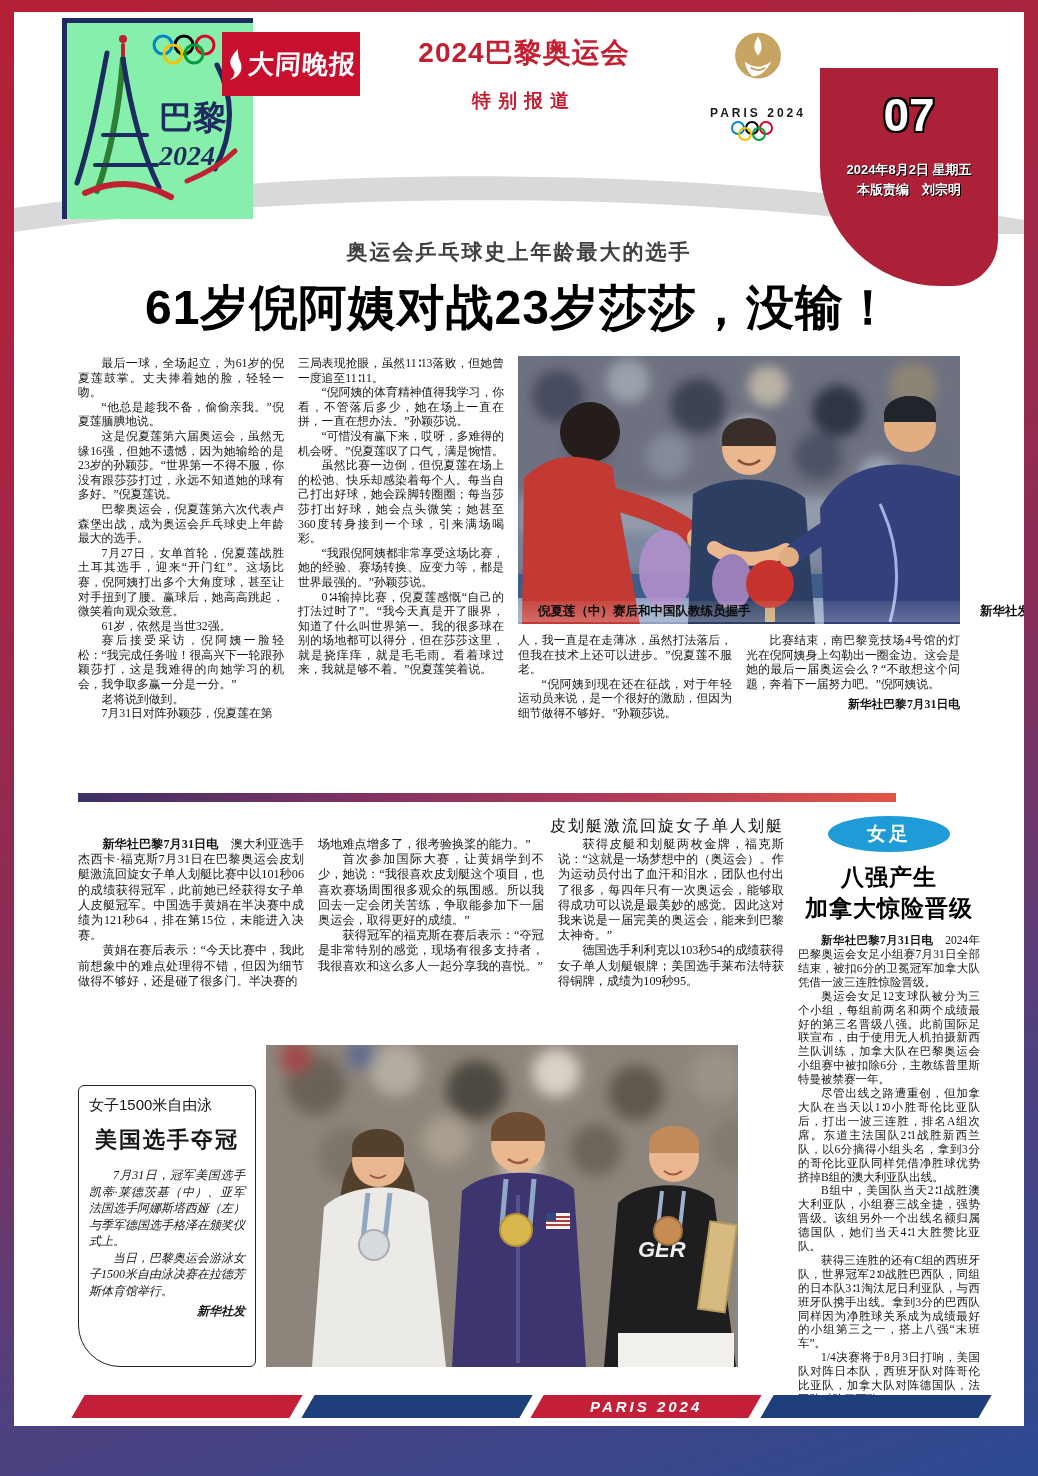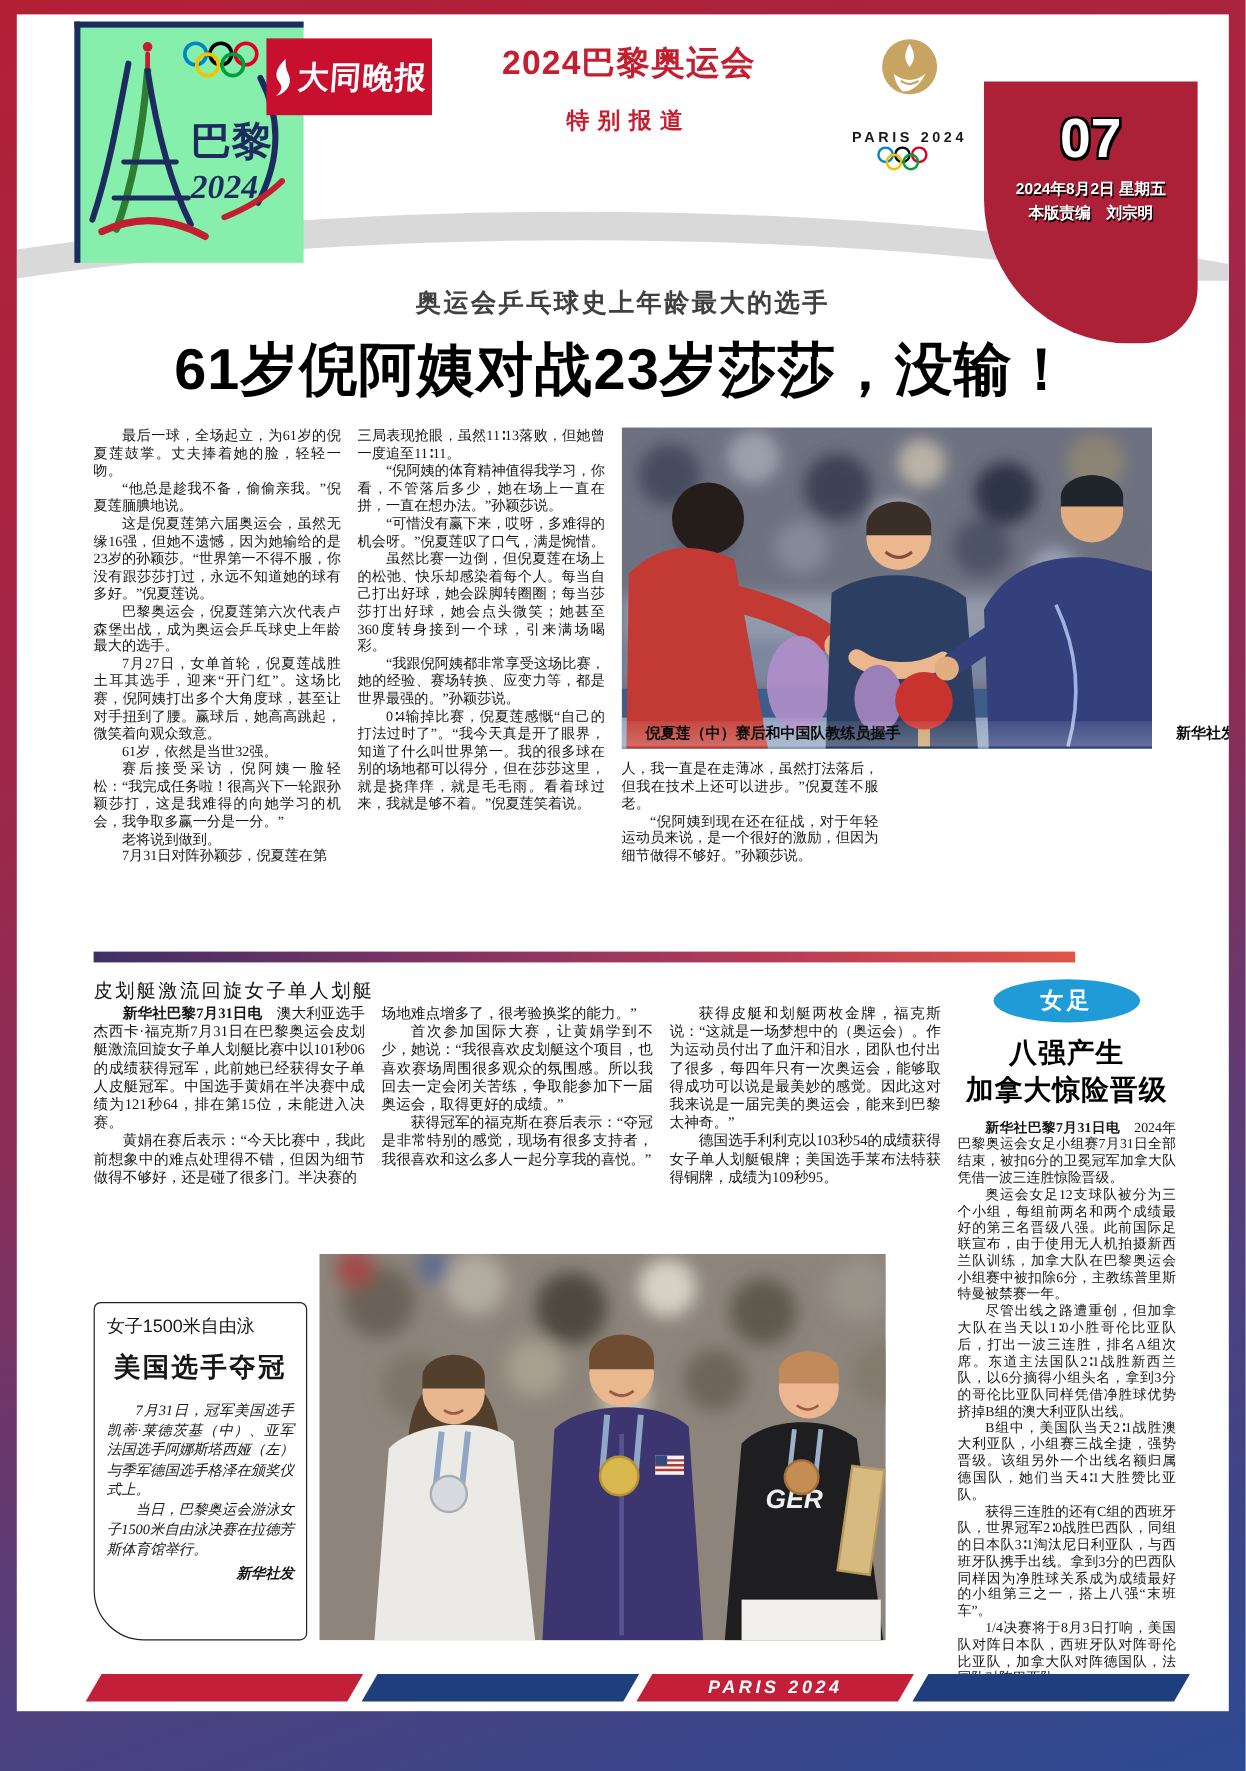--- a/index.html
+++ b/index.html
@@ -44,21 +44,21 @@
   }
   .page-block{
     position:absolute;right:26px;top:56px;width:178px;height:218px;background:#ac2038;
     border-radius:0 0 46px 120px;z-index:3;text-align:center;
   }
   .page-number{
     margin-top:20px;font-family:"Liberation Sans",sans-serif;font-weight:900;font-size:46px;color:#ffffff;
     text-shadow:2px 2px 0 #000,-2px -2px 0 #000,2px -2px 0 #000,-2px 2px 0 #000,0 2px 0 #000,0 -2px 0 #000;
   }
   .page-date{
-    margin-top:6px;color:#fff;font-family:"Liberation Sans",sans-serif;font-weight:bold;
+    margin-top:18px;color:#fff;font-family:"Liberation Sans",sans-serif;font-weight:bold;
     font-size:13px;line-height:1.5;text-shadow:1px 1px 0 #000;
   }
   
   .kicker1{
     text-align:center;font-family:"Liberation Sans",sans-serif;font-weight:bold;
     font-size:21px;letter-spacing:2px;margin-top:4px;color:#404040;
   }
   .headline1{
     text-align:center;font-family:"Liberation Sans",sans-serif;font-weight:900;
     font-size:48px;letter-spacing:1px;margin:10px 0 0 0;color:#000;
@@ -83,21 +83,21 @@
   .tt-lowcol{width:214px;height:148px;font-size:11.8px;line-height:14.6px;}
   .dateline{text-align:right;font-weight:bold;margin-top:6px;font-size:11.8px;}
   .sep-bar{
     height:9px;margin:12px 128px 0 64px;
     background:linear-gradient(90deg,#3d3066,#7e3263,#b23a58,#e05546);
   }
   
   .section2{margin:14px 40px 0 64px;display:flex;gap:14px;}
   .s2-left{width:706px;}
   .kicker2{
-    text-align:left;font-family:"Liberation Sans",sans-serif;
+    text-align:right;font-family:"Liberation Sans",sans-serif;
     font-size:16px;letter-spacing:2px;color:#111;
   }
   .headline2{
     text-align:center;font-family:"Liberation Sans",sans-serif;font-weight:900;
     font-size:29px;letter-spacing:4px;margin:8px 0 10px 0;color:#000;
   }
   .canoe-cols{display:flex;gap:14px;}
   .canoe-col{width:226px;height:200px;font-size:12.2px;line-height:15.2px;}
   .s2-bottom{display:flex;gap:10px;margin-top:8px;}
   .swim-box{
@@ -303,20 +303,24 @@
         <div class="photo-caption">
           <span>倪夏莲（中）赛后和中国队教练员握手</span>
           <span>新华社发</span>
         </div>
       </div>
       <div class="tt-lower">
         <div class="col tt-lowcol">
           <p class="cont">人，我一直是在走薄冰，虽然打法落后，但我在技术上还可以进步。”倪夏莲不服老。</p>
           <p>“倪阿姨到现在还在征战，对于年轻运动员来说，是一个很好的激励，但因为细节做得不够好。”孙颖莎说。</p>
         </div>
+        <div class="col tt-lowcol">
+          <p>比赛结束，南巴黎竞技场4号馆的灯光在倪阿姨身上勾勒出一圈金边。这会是她的最后一届奥运会么？“不敢想这个问题，奔着下一届努力吧。”倪阿姨说。</p>
+          <div class="dateline">新华社巴黎7月31日电</div>
+        </div>
       </div>
     </div>
   </div>
 
   <div class="sep-bar"></div>
 
   <div class="section2">
 
     <div class="s2-left">
       <div class="kicker2">皮划艇激流回旋女子单人划艇</div>

